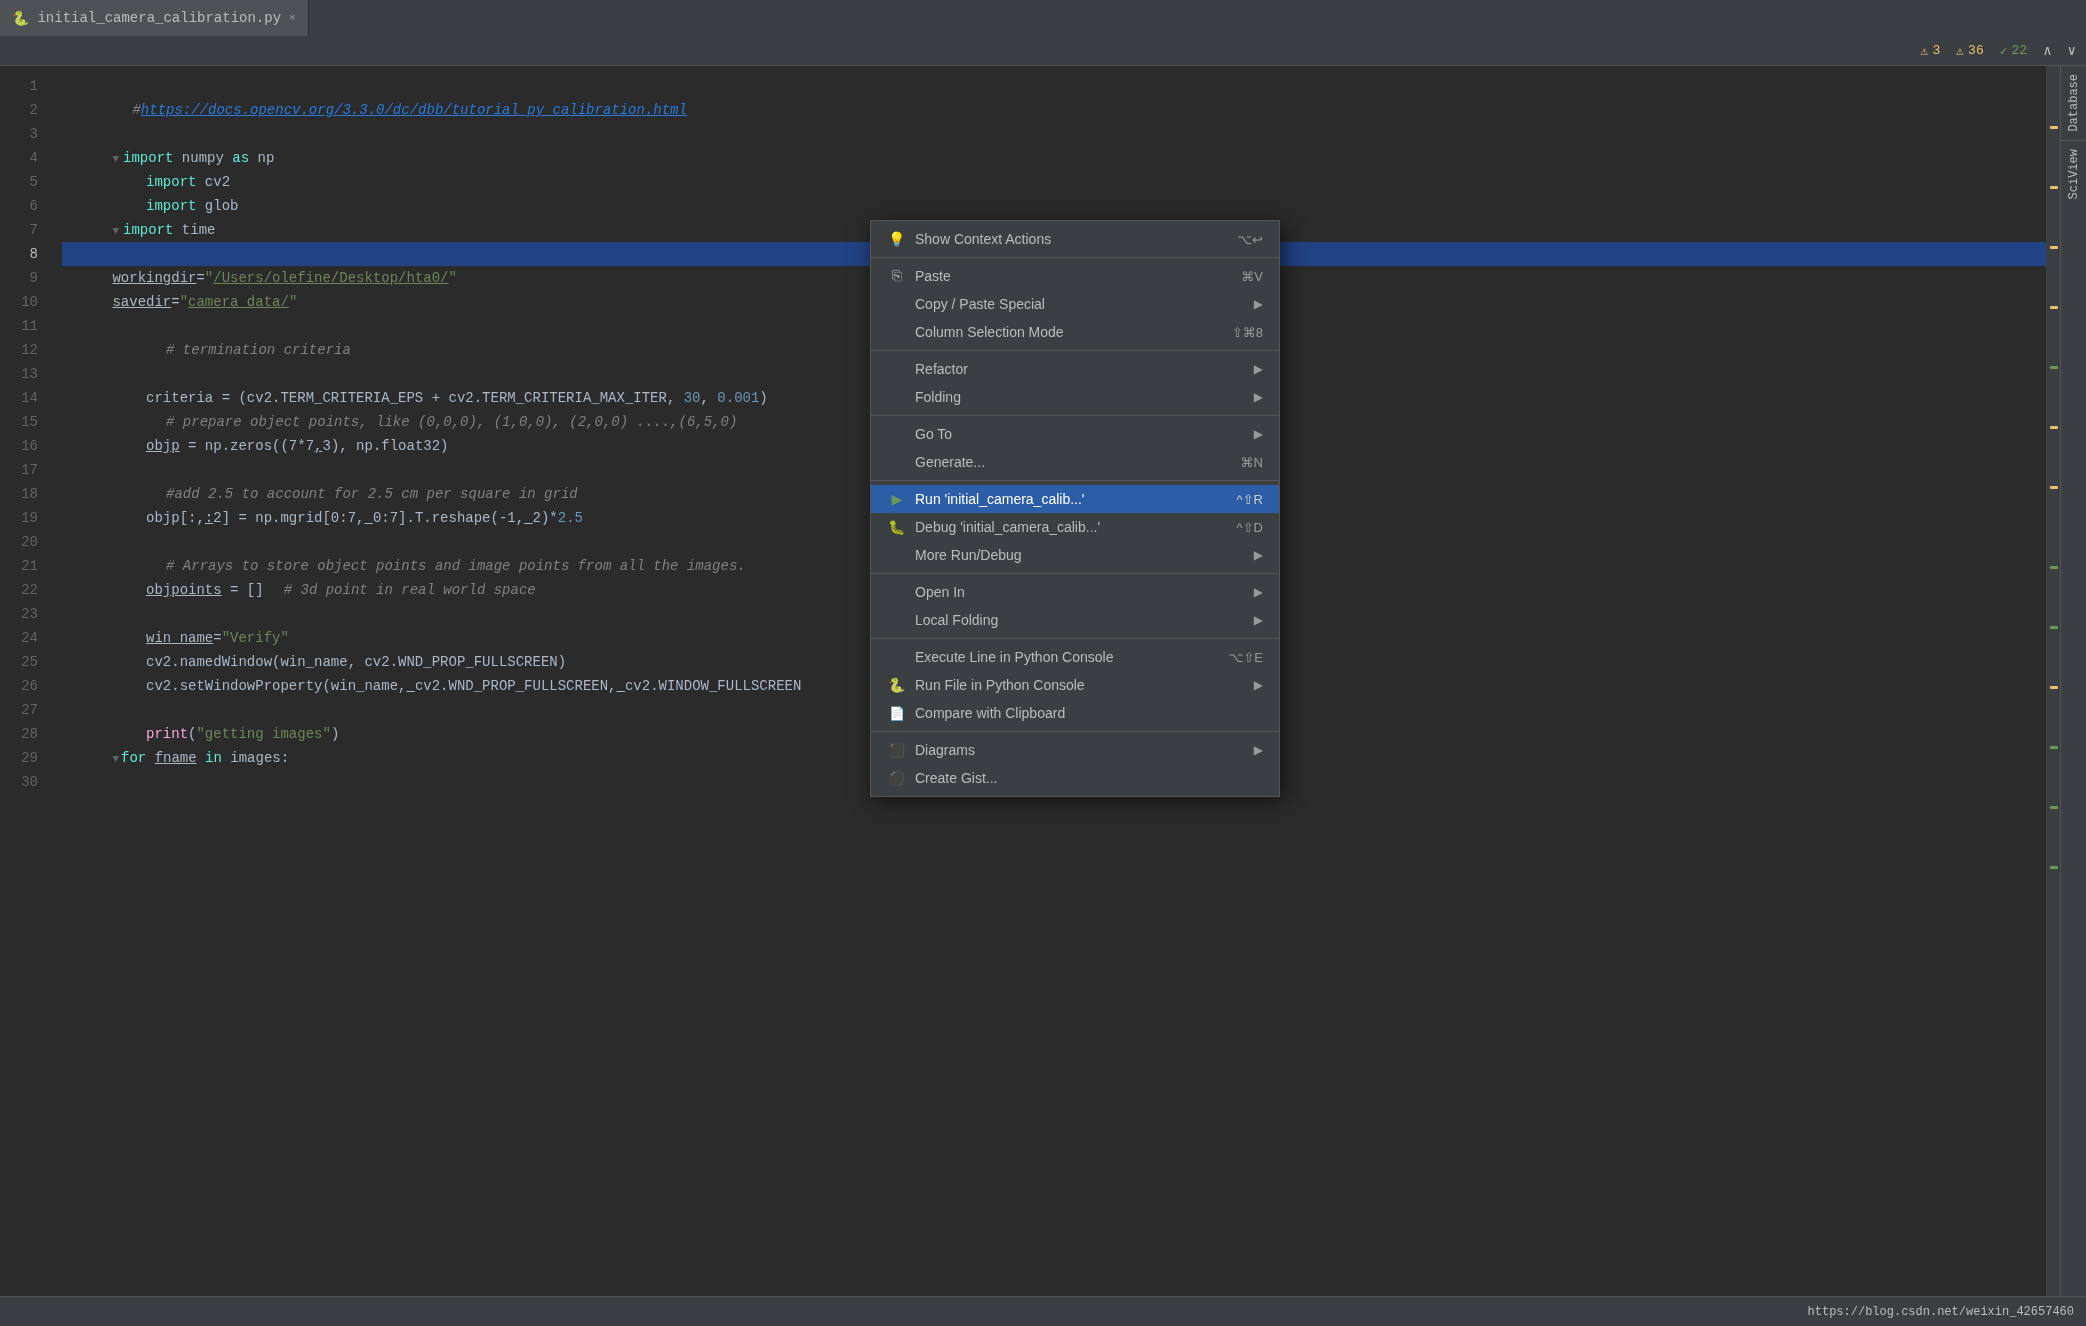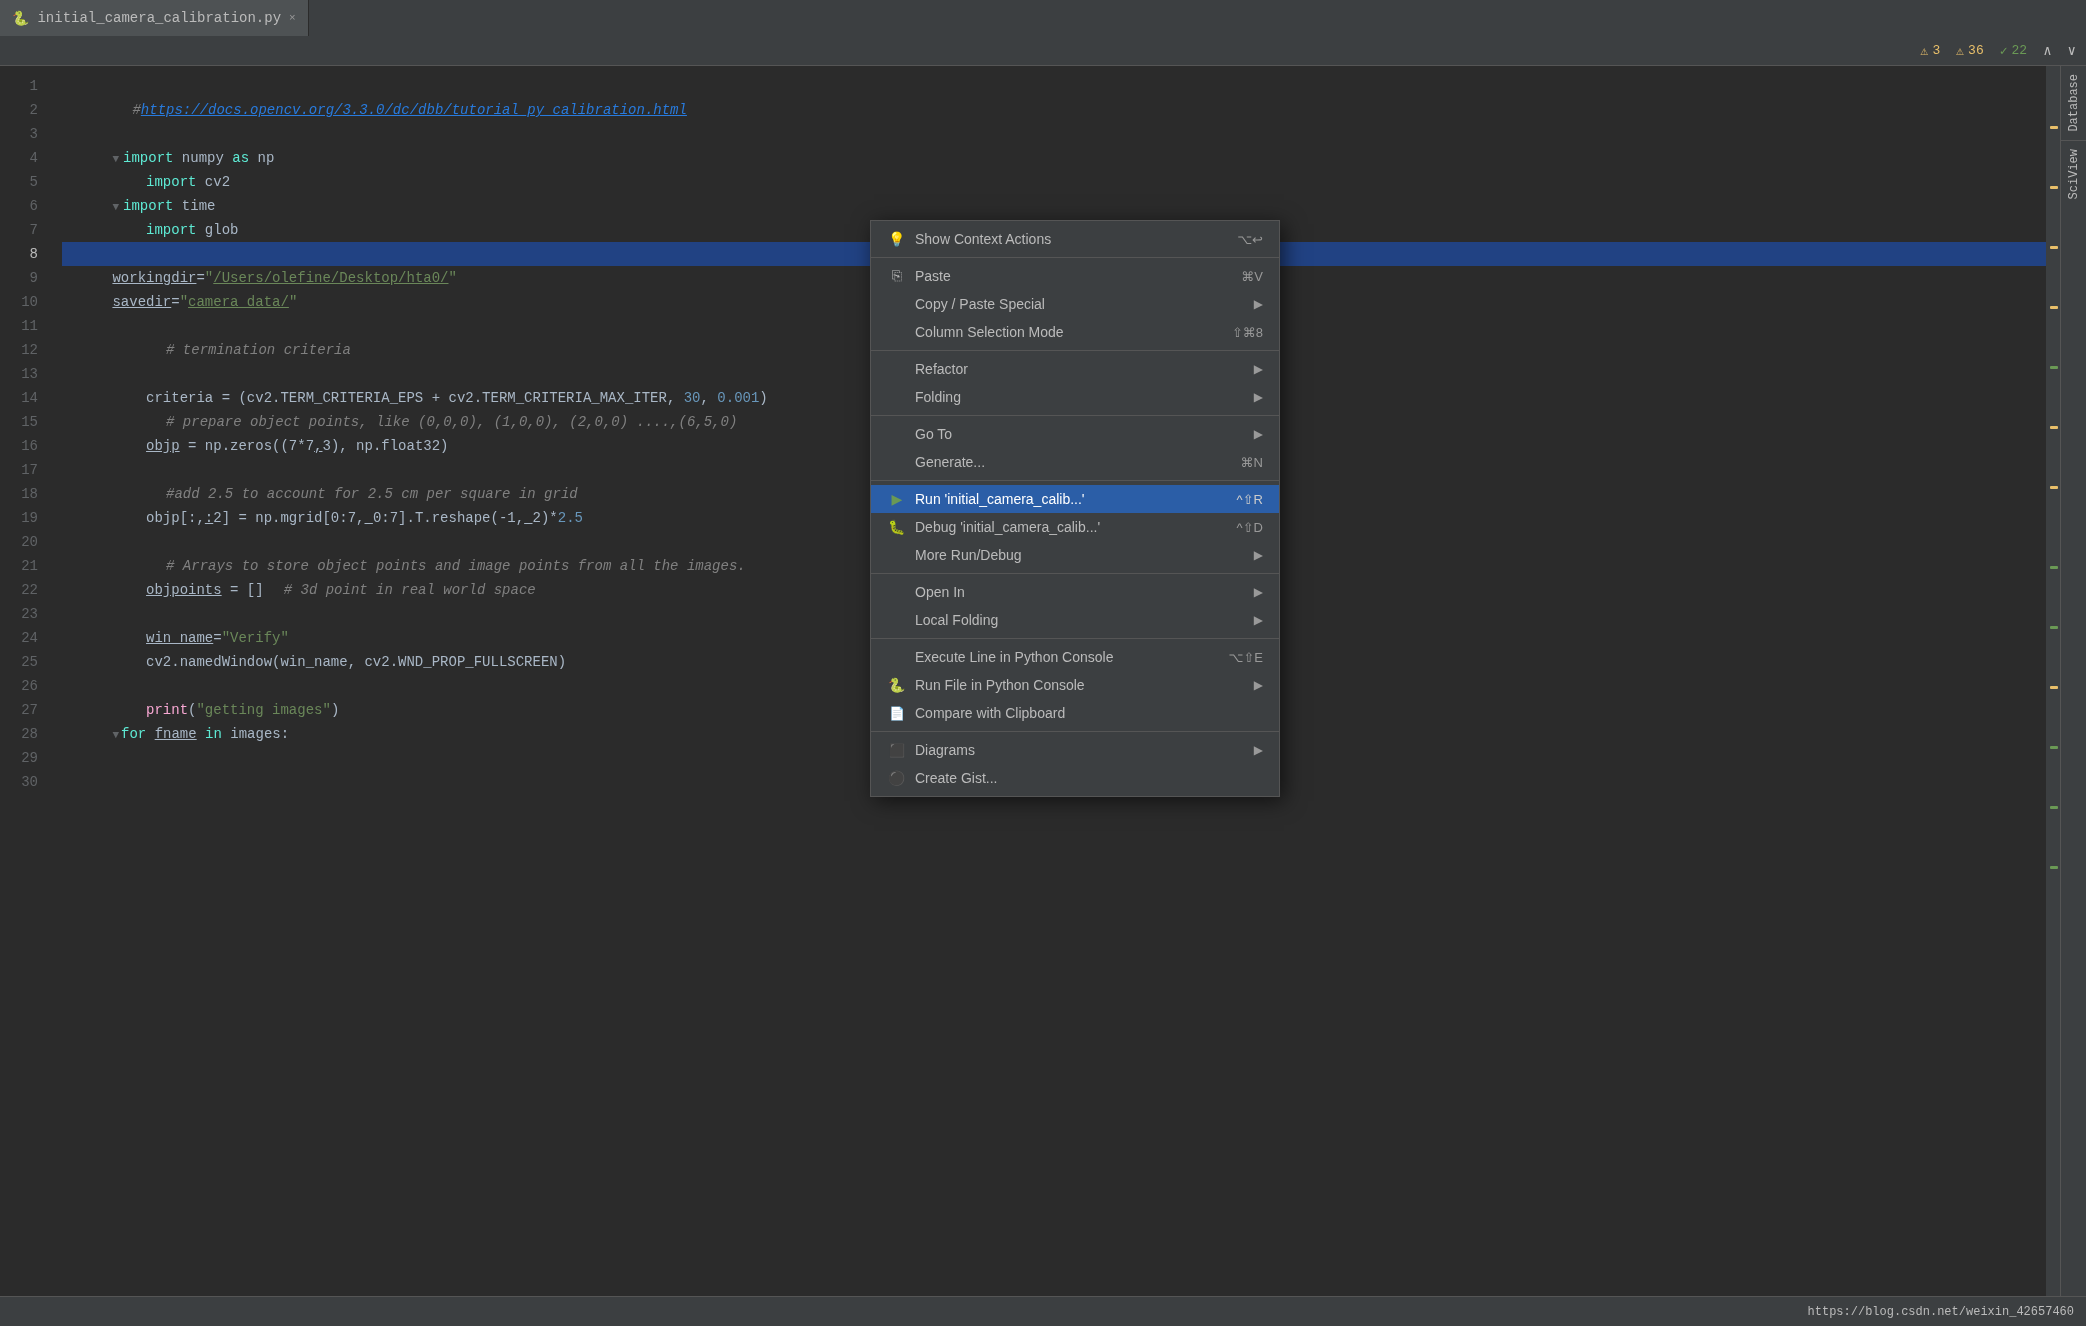--- a/index.html
+++ b/index.html
@@ -323,25 +323,25 @@
 
     <div class="code-line">
       <span style="color:#606366;font-size:11px;margin-right:4px;">▼</span><span class="kw">import</span><span> numpy </span><span class="kw">as</span><span> np</span>
     </div>
 
     <div class="code-line">
       <span>    </span><span class="kw">import</span><span> cv2</span>
     </div>
 
     <div class="code-line">
+      <span>    </span><span class="kw">import</span><span> glob</span>
+    </div>
+
+    <div class="code-line">
       <span style="color:#606366;font-size:11px;margin-right:4px;">▼</span><span class="kw">import</span><span> time</span>
-    </div>
-
-    <div class="code-line">
-      <span>    </span><span class="kw">import</span><span> glob</span>
     </div>
 
     <div class="code-line"></div>
 
     <div class="code-line highlighted">
       <span class="underline">workingdir</span><span>=</span><span class="str">"<span class="underline">/Users/olefine/Desktop/hta0/</span>"</span>
     </div>
 
     <div class="code-line">
       <span class="underline">savedir</span><span>=</span><span class="str">"<span class="underline">camera_data/</span>"</span>
@@ -392,20 +392,23 @@
     <div class="code-line"></div>
 
     <div class="code-line">
       <span>    </span><span class="underline">win_name</span><span>=</span><span class="str">"Verify"</span>
     </div>
 
     <div class="code-line">
       <span>    cv2.namedWindow(win_name, cv2.WND_PROP_FULLSCREEN)</span>
     </div>
 
+    <div class="code-line">
+      <span>    cv2.setWindowProperty(win_name,</span><span class="underline"> </span><span>cv2.WND_PROP_FULLSCREEN,</span><span class="underline"> </span><span>cv2.WINDOW_FULLSCREEN</span>
+    </div>
 
     <div class="code-line"></div>
 
     <div class="code-line">
       <span>    </span><span class="fn">print</span><span>(</span><span class="str">"getting images"</span><span>)</span>
     </div>
 
     <div class="code-line">
       <span style="color:#606366;font-size:11px;margin-right:2px;">▼</span><span class="kw">for</span><span> </span><span class="underline">fname</span><span> </span><span class="kw">in</span><span> images:</span>
     </div>

